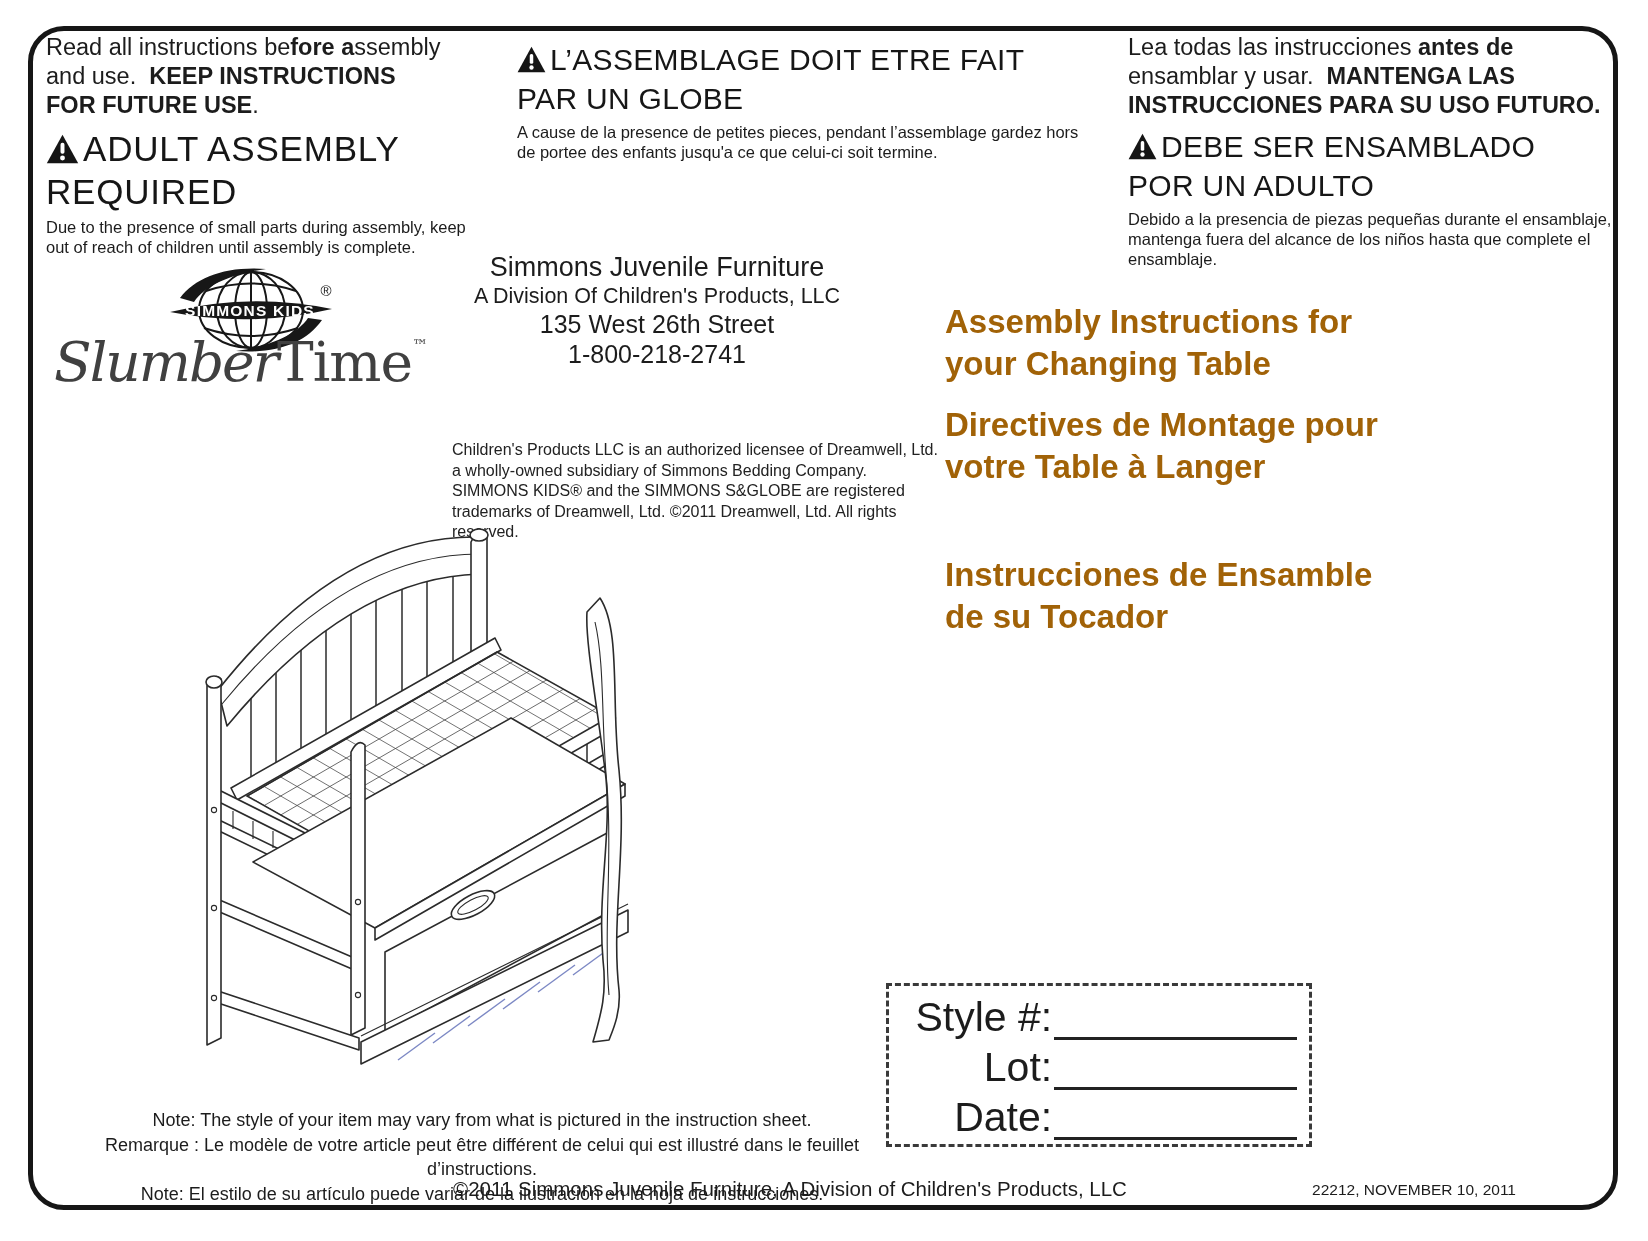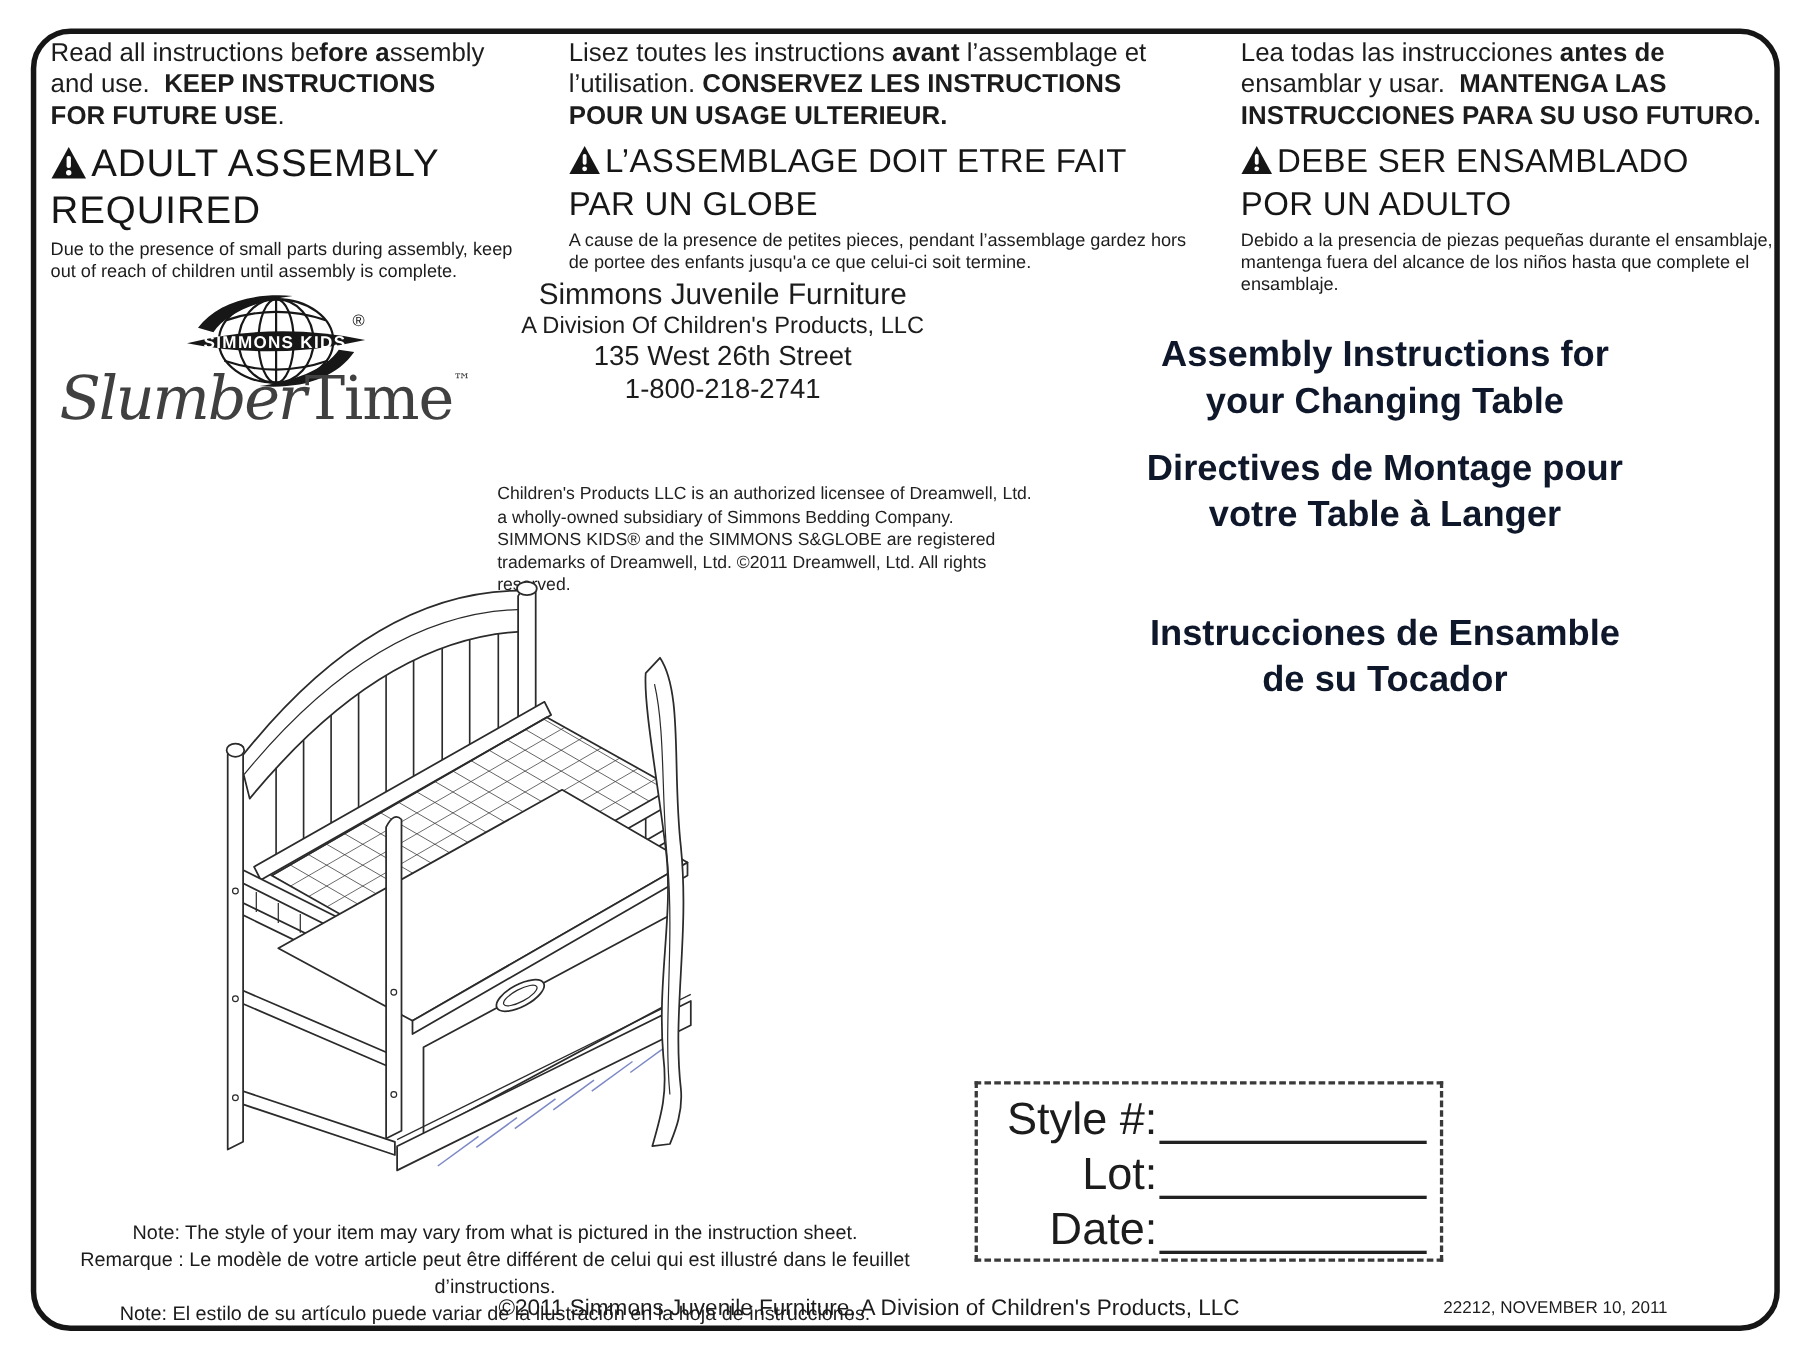--- a/index.html
+++ b/index.html
@@ -32,35 +32,35 @@
   
   .address { position:absolute; left:452px; top:252px; width:410px; text-align:center; }
   .addr-name { font-size:27px; line-height:31px; }
   .addr-div  { font-size:21.5px; line-height:26px; }
   .addr-line { font-size:25px; line-height:30px; }
 
   .legal { position:absolute; left:452px; top:424px; width:486px;
            font-size:16px; line-height:20.5px; color:#222; }
 
   
-  .title-block { position:absolute; left:945px; width:628px; text-align:center;
-                 font-weight:700; font-size:33px; line-height:42px; color:#0f172a; }
+  .title-block { position:absolute; left:945px; width:628px; text-align:left;
+                 font-weight:700; font-size:33px; line-height:42px; color:#a16207; }
   .title-en { top:301px; }
   .title-fr { top:404px; }
   .title-es { top:554px; }
 
   
   .style-box { position:absolute; left:886px; top:983px; width:426px; height:164px;
                box-sizing:border-box; border:3px dashed #3a3a3a; padding:4px 12px 0 0; }
   .sb-row { display:flex; align-items:flex-end; height:50px; }
   .sb-label { width:168px; text-align:right; font-size:41px; line-height:46px; white-space:nowrap; }
   .sb-line { width:250px; height:42px; border-bottom:3px solid #222; margin-left:2px; }
 
   
-  .notes { position:absolute; left:24px; top:1108px; width:852px; text-align:center;
+  .notes { position:absolute; left:56px; top:1108px; width:852px; text-align:center;
            font-size:18px; line-height:24.5px; }
   .footer-copy { position:absolute; left:420px; top:1177px; width:740px; text-align:center; font-size:20.5px; }
   .footer-doc  { position:absolute; left:1280px; top:1181px; width:236px; text-align:right; font-size:15.5px; }
 
   
   .illustration { position:absolute; left:163px; top:490px; }
   .ln   { stroke:#2b2b2b; stroke-width:1.5; fill:none; }
   .lnw  { stroke:#2b2b2b; stroke-width:1.6; fill:#fff; stroke-linejoin:round; }
   .thin { stroke:#2b2b2b; stroke-width:1.1; fill:none; }
 </style>
@@ -74,21 +74,20 @@
     <p class="intro"><span>Read all instructions be</span><b>fore a</b><span>ssembly</span><br><span>and use.  </span><b>KEEP INSTRUCTIONS</b><br><b>FOR FUTURE USE</b><span>.</span></p>
     <h2 class="warn warn-en"><span class="warn-icon"><svg width="33" height="30" viewBox="0 0 24 22">
             <path d="M12 0.5 L23.5 21.5 H0.5 Z" fill="#151515"></path>
             <rect x="10.55" y="6.5" width="2.9" height="8" rx="1.3" fill="#fff"></rect>
             <circle cx="12" cy="17.6" r="1.8" fill="#fff"></circle>
           </svg></span><span>ADULT ASSEMBLY</span><br><span>REQUIRED</span></h2>
     <p class="fine">Due to the presence of small parts during assembly, keep out of reach of children until assembly is complete.</p>
   </section>
 
   <section class="col col-fr">
-    <p class="intro"><span>Lisez toutes les instructions </span><b>avant</b><span> l’assemblage et</span><br><span>l’utilisation. </span><b>CONSERVEZ LES INSTRUCTIONS</b><br><b>POUR UN USAGE ULTERIEUR.</b></p>
     <h2 class="warn warn-sm"><span class="warn-icon"><svg width="29" height="27" viewBox="0 0 24 22">
             <path d="M12 0.5 L23.5 21.5 H0.5 Z" fill="#151515"></path>
             <rect x="10.55" y="6.5" width="2.9" height="8" rx="1.3" fill="#fff"></rect>
             <circle cx="12" cy="17.6" r="1.8" fill="#fff"></circle>
           </svg></span><span>L’ASSEMBLAGE DOIT ETRE FAIT</span><br><span>PAR UN GLOBE</span></h2>
     <p class="fine"> A cause de la presence de petites pieces, pendant l’assemblage gardez hors de portee des enfants jusqu'a  ce que celui-ci soit termine.</p>
   </section>
 
   <section class="col col-es">
     <p class="intro"><span>Lea todas las instrucciones </span><b>antes de</b><br><span>ensamblar y usar.  </span><b>MANTENGA LAS</b><br><b>INSTRUCCIONES PARA SU USO FUTURO.</b></p>

